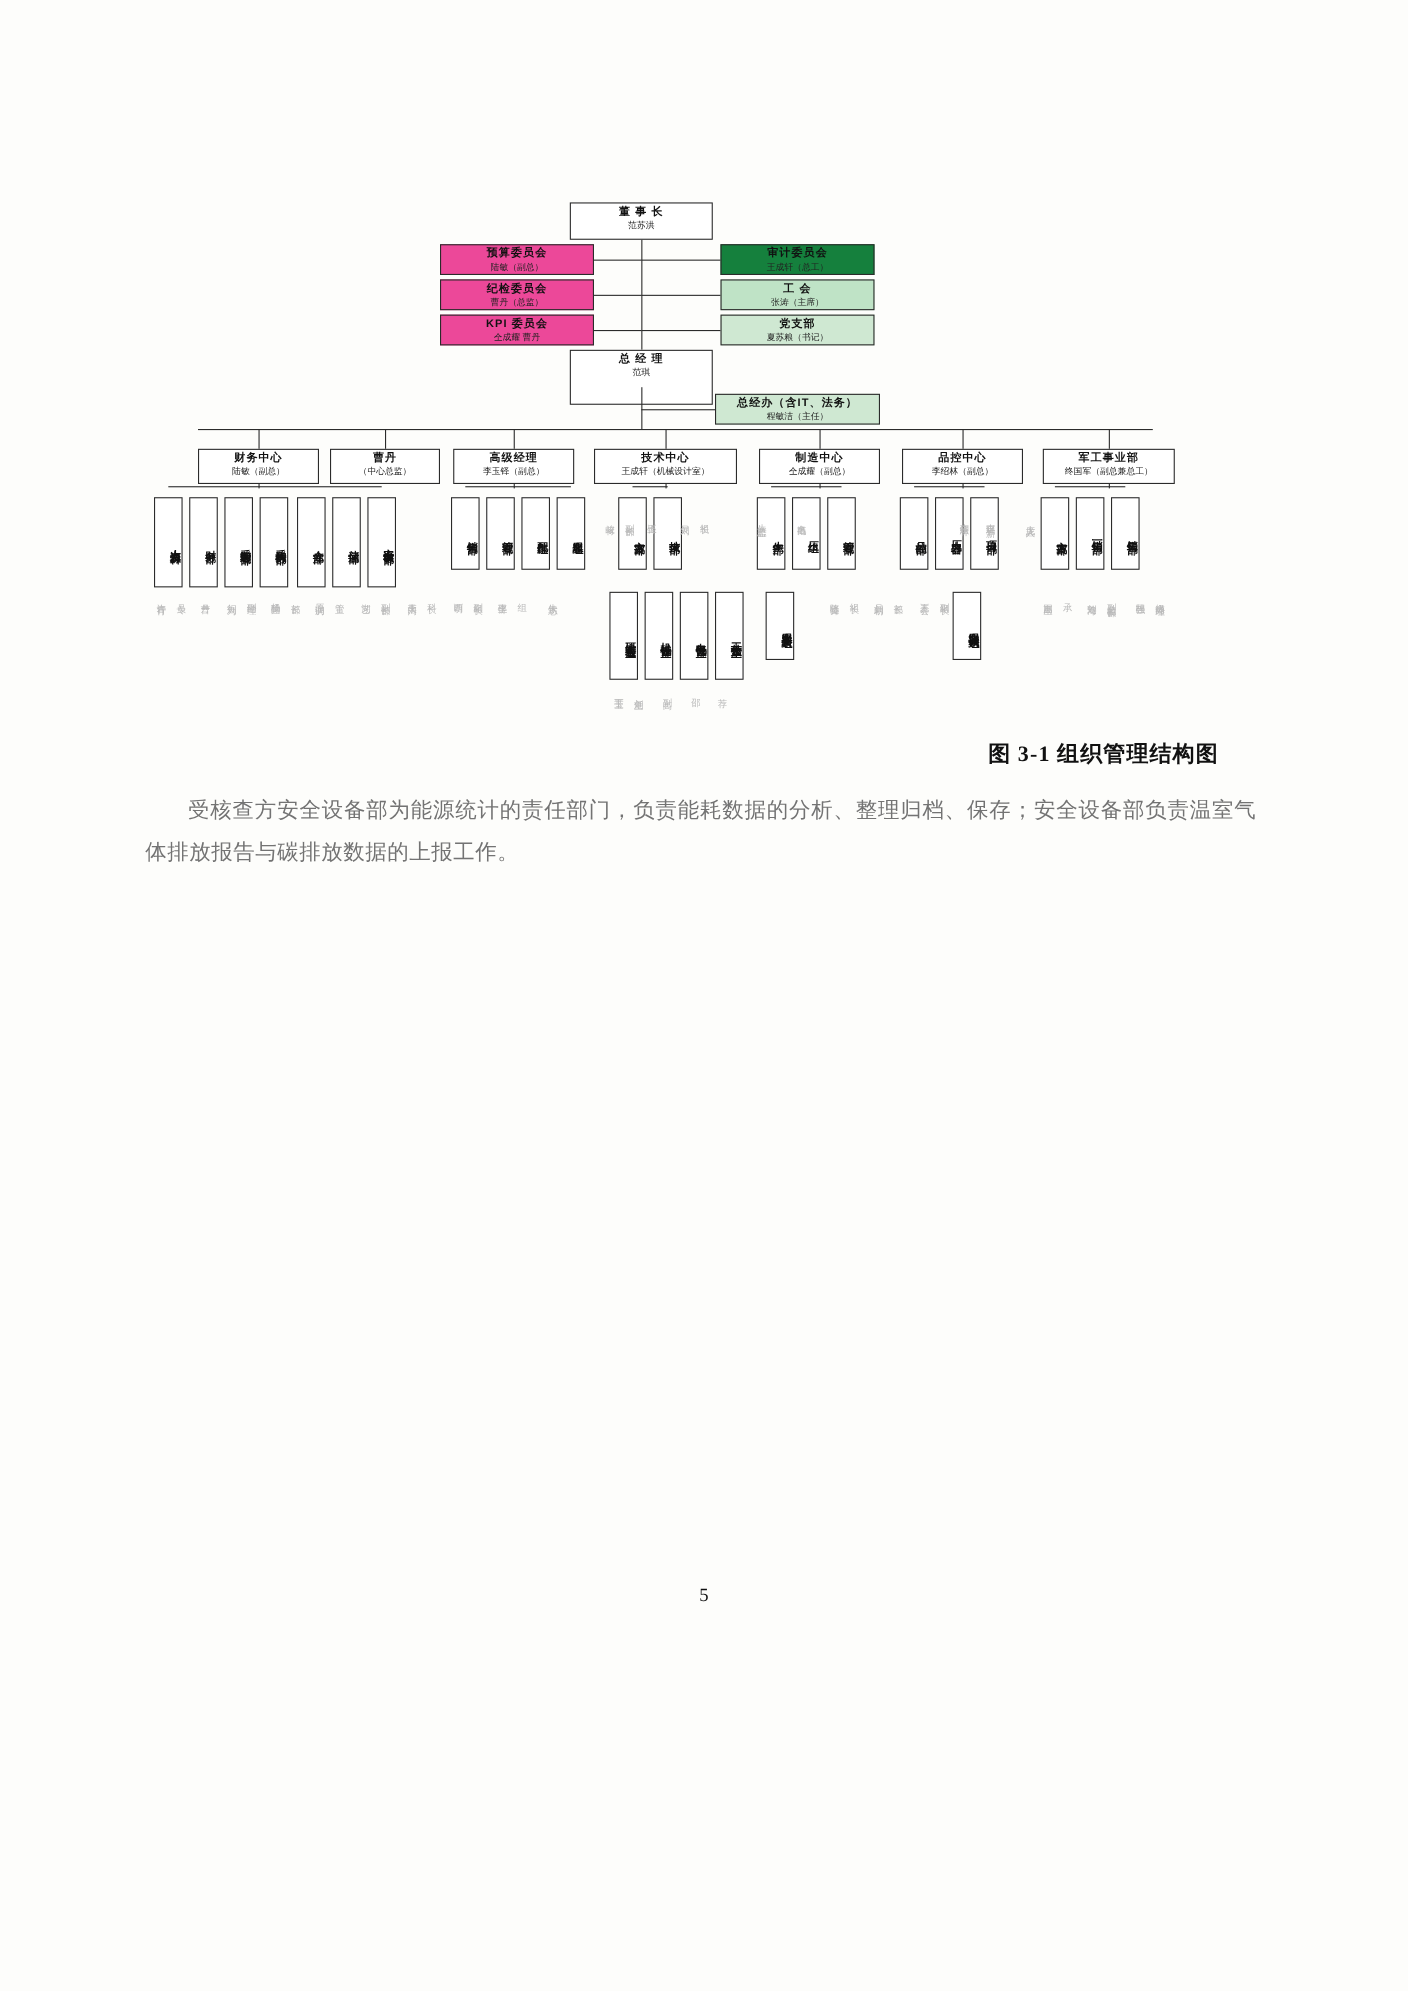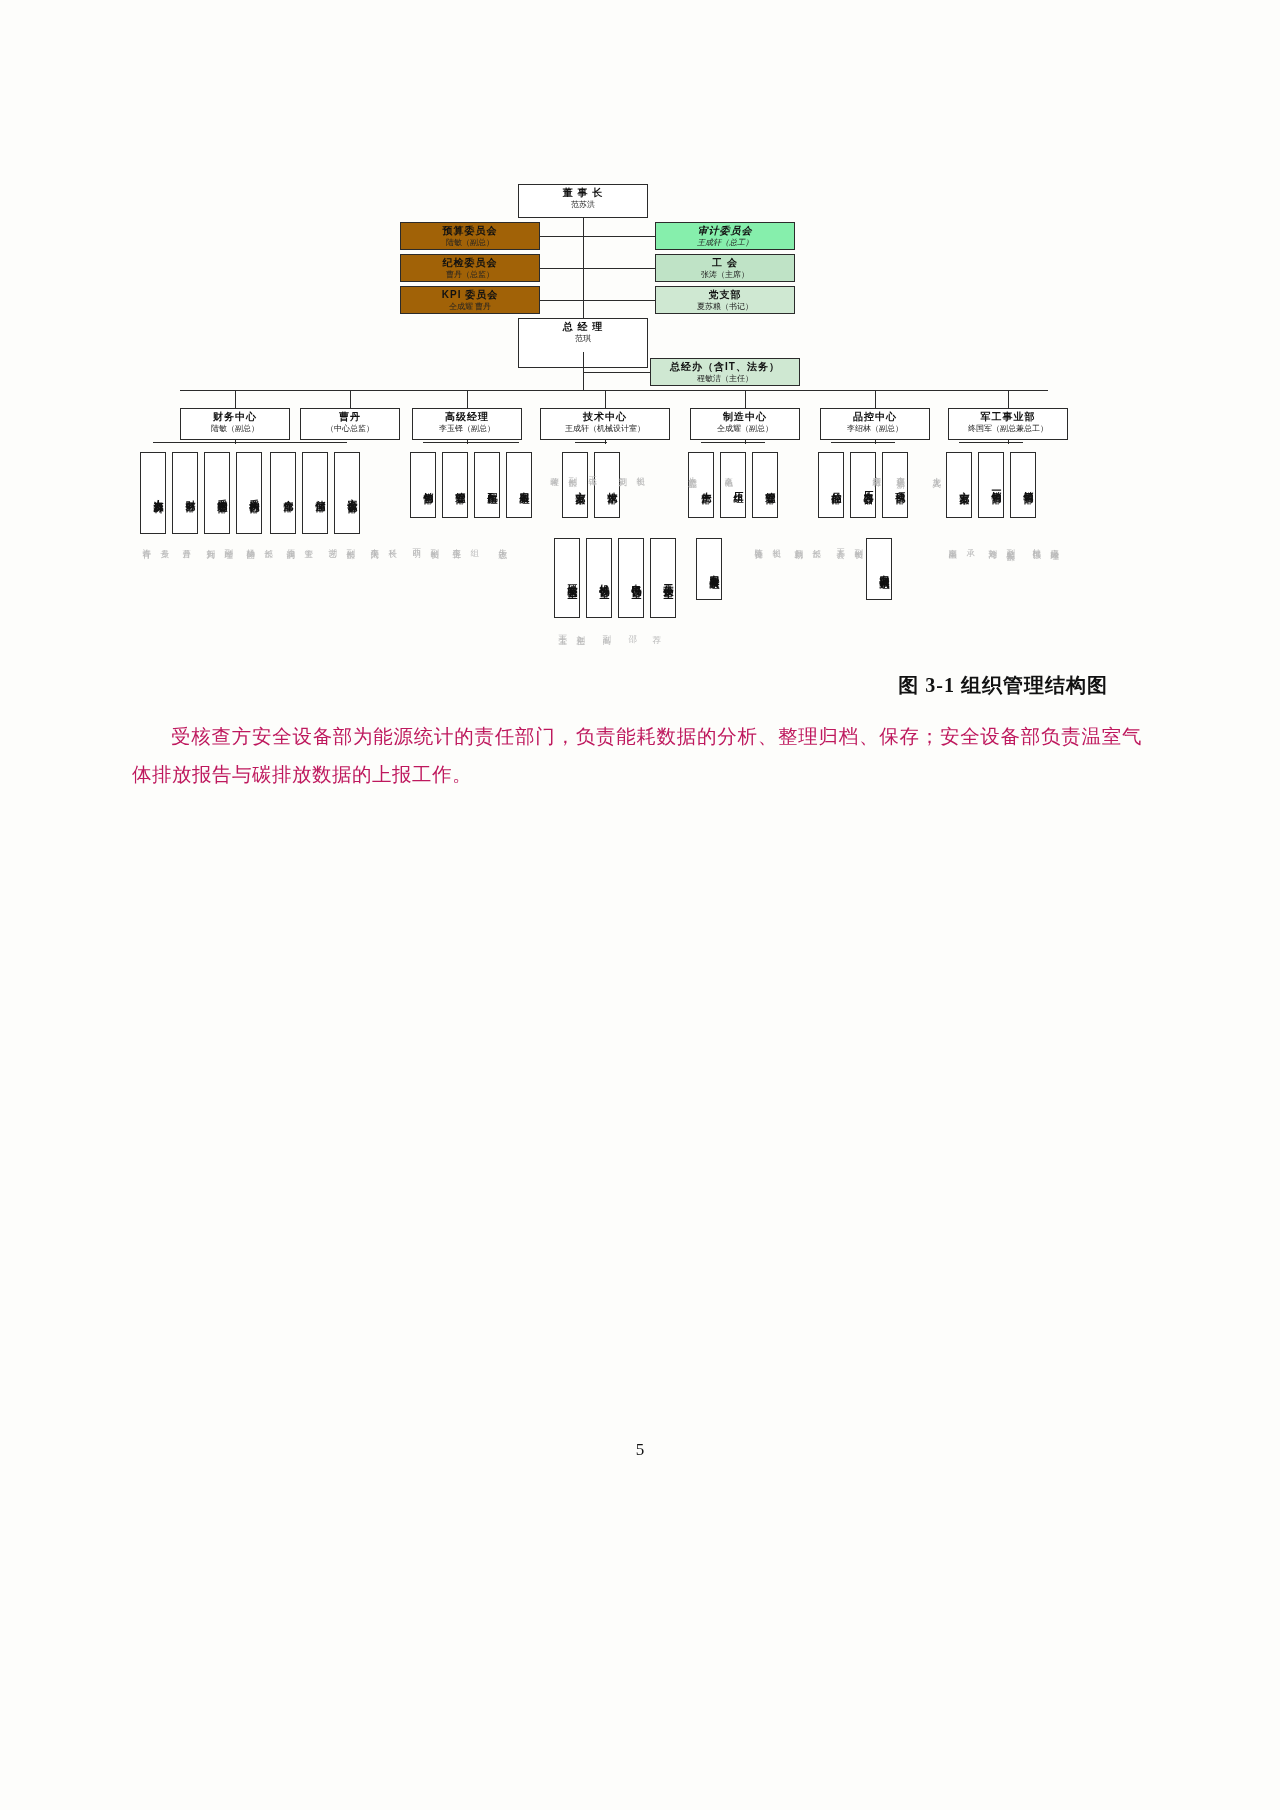--- a/index.html
+++ b/index.html
@@ -29,24 +29,24 @@
     border:1px solid #2b2b2b;
     background:#ffffff;
     text-align:center;
     font-size:9.5px;
     line-height:1.15;
     padding:2px 1px;
     color:#111;
   }
   .node .t{font-weight:bold;font-size:10px;letter-spacing:1px;display:block;}
   .node .s{font-size:8px;display:block;color:#222;margin-top:1px;}
-  .node.cyan{background:#a16207;text-align:center;}
+  .node.cyan{background:#ec4899;text-align:center;}
   .node.green{background:#bfe3c6;}
   .node.lightgreen{background:#cfe8d2;}
-  .node.teal{background:#86efac;font-style:italic;}
+  .node.teal{background:#15803d;}
 
   
   .vnode{
     position:absolute;
     box-sizing:border-box;
     border:1px solid #2b2b2b;
     background:#fff;
     writing-mode:vertical-rl;
     text-orientation:upright;
     font-size:10px;
@@ -81,22 +81,22 @@
     font-size:20px;
     font-weight:bold;
     font-family:"Liberation Serif", serif;
     letter-spacing:1px;
   }
   .para{
     position:absolute;
     font-size:19.5px;
     line-height:38px;
     letter-spacing:0.5px;
-    font-family:Liberation Serif, serif;
-    color:#be185d;
+    font-family:Liberation Sans, sans-serif;
+    color:#737373;
   }
   .p1{left:132px;top:718px;width:1010px;text-indent:39px;text-align:justify;}
   .h3{
     position:absolute;
     left:132px;top:812px;
     font-size:23px;font-weight:bold;letter-spacing:1px;
     font-family:"Liberation Serif", serif;
   }
   .p2{left:132px;top:868px;width:1010px;text-indent:39px;}
   .pageno{

